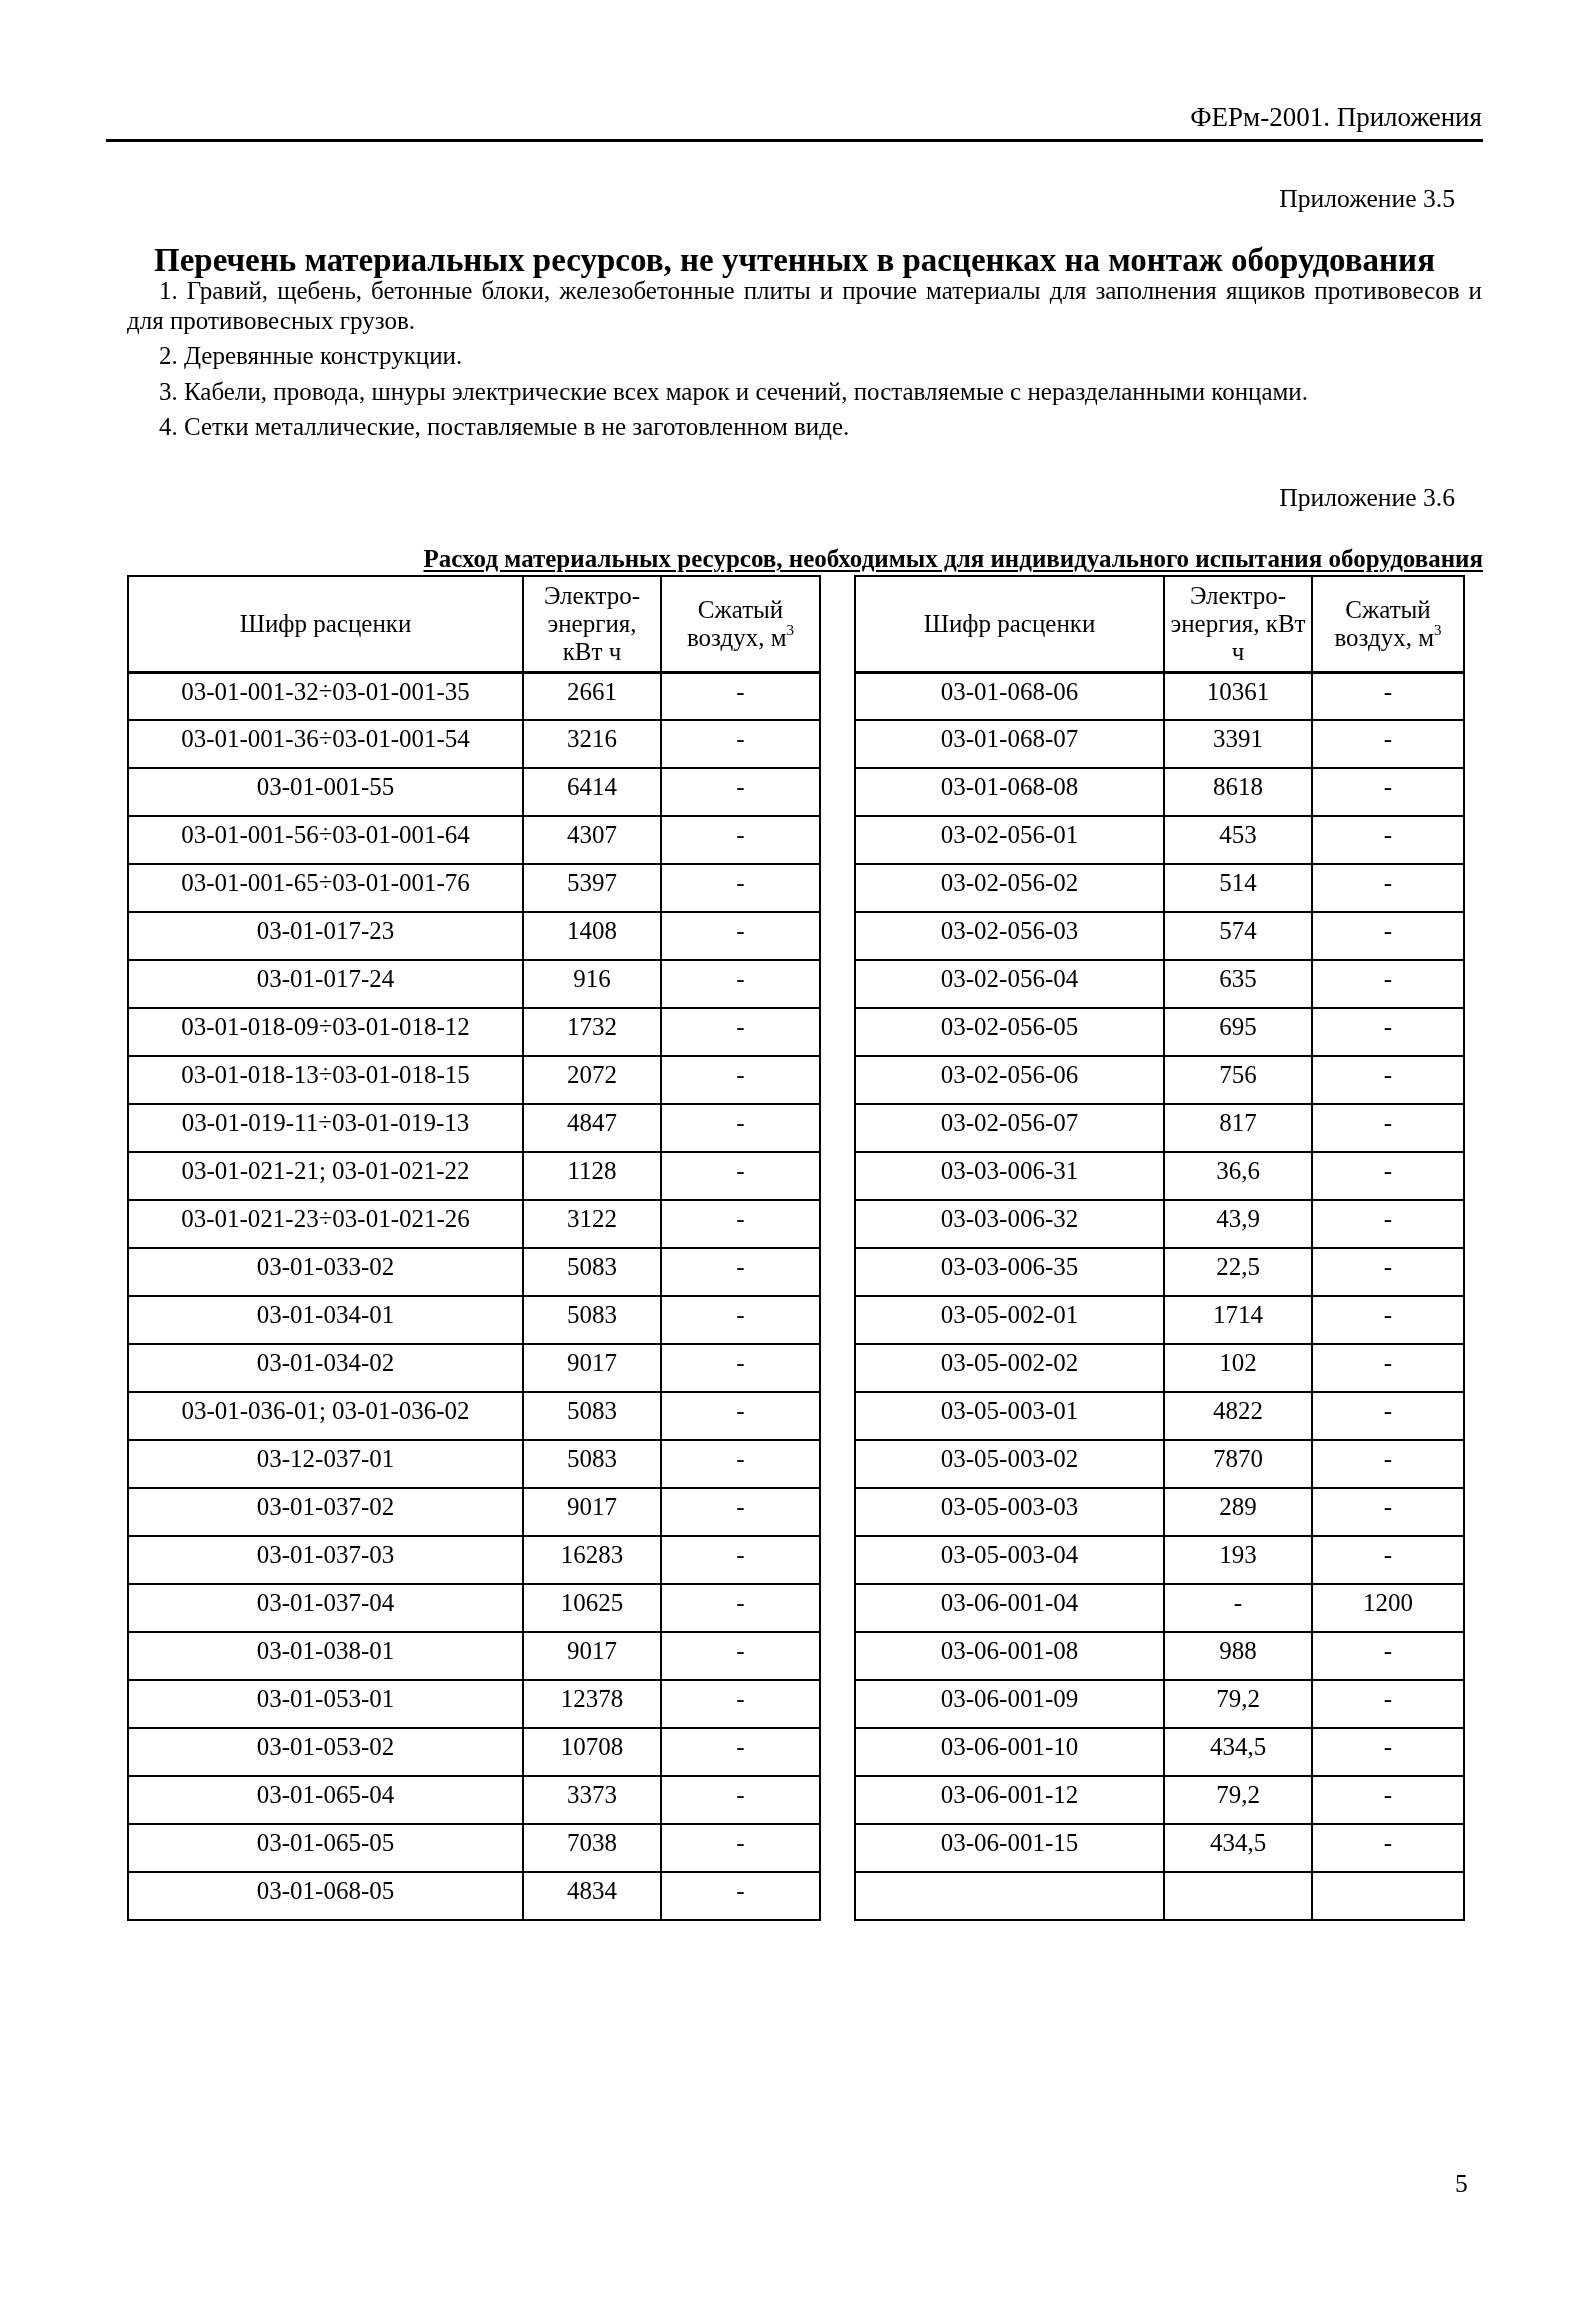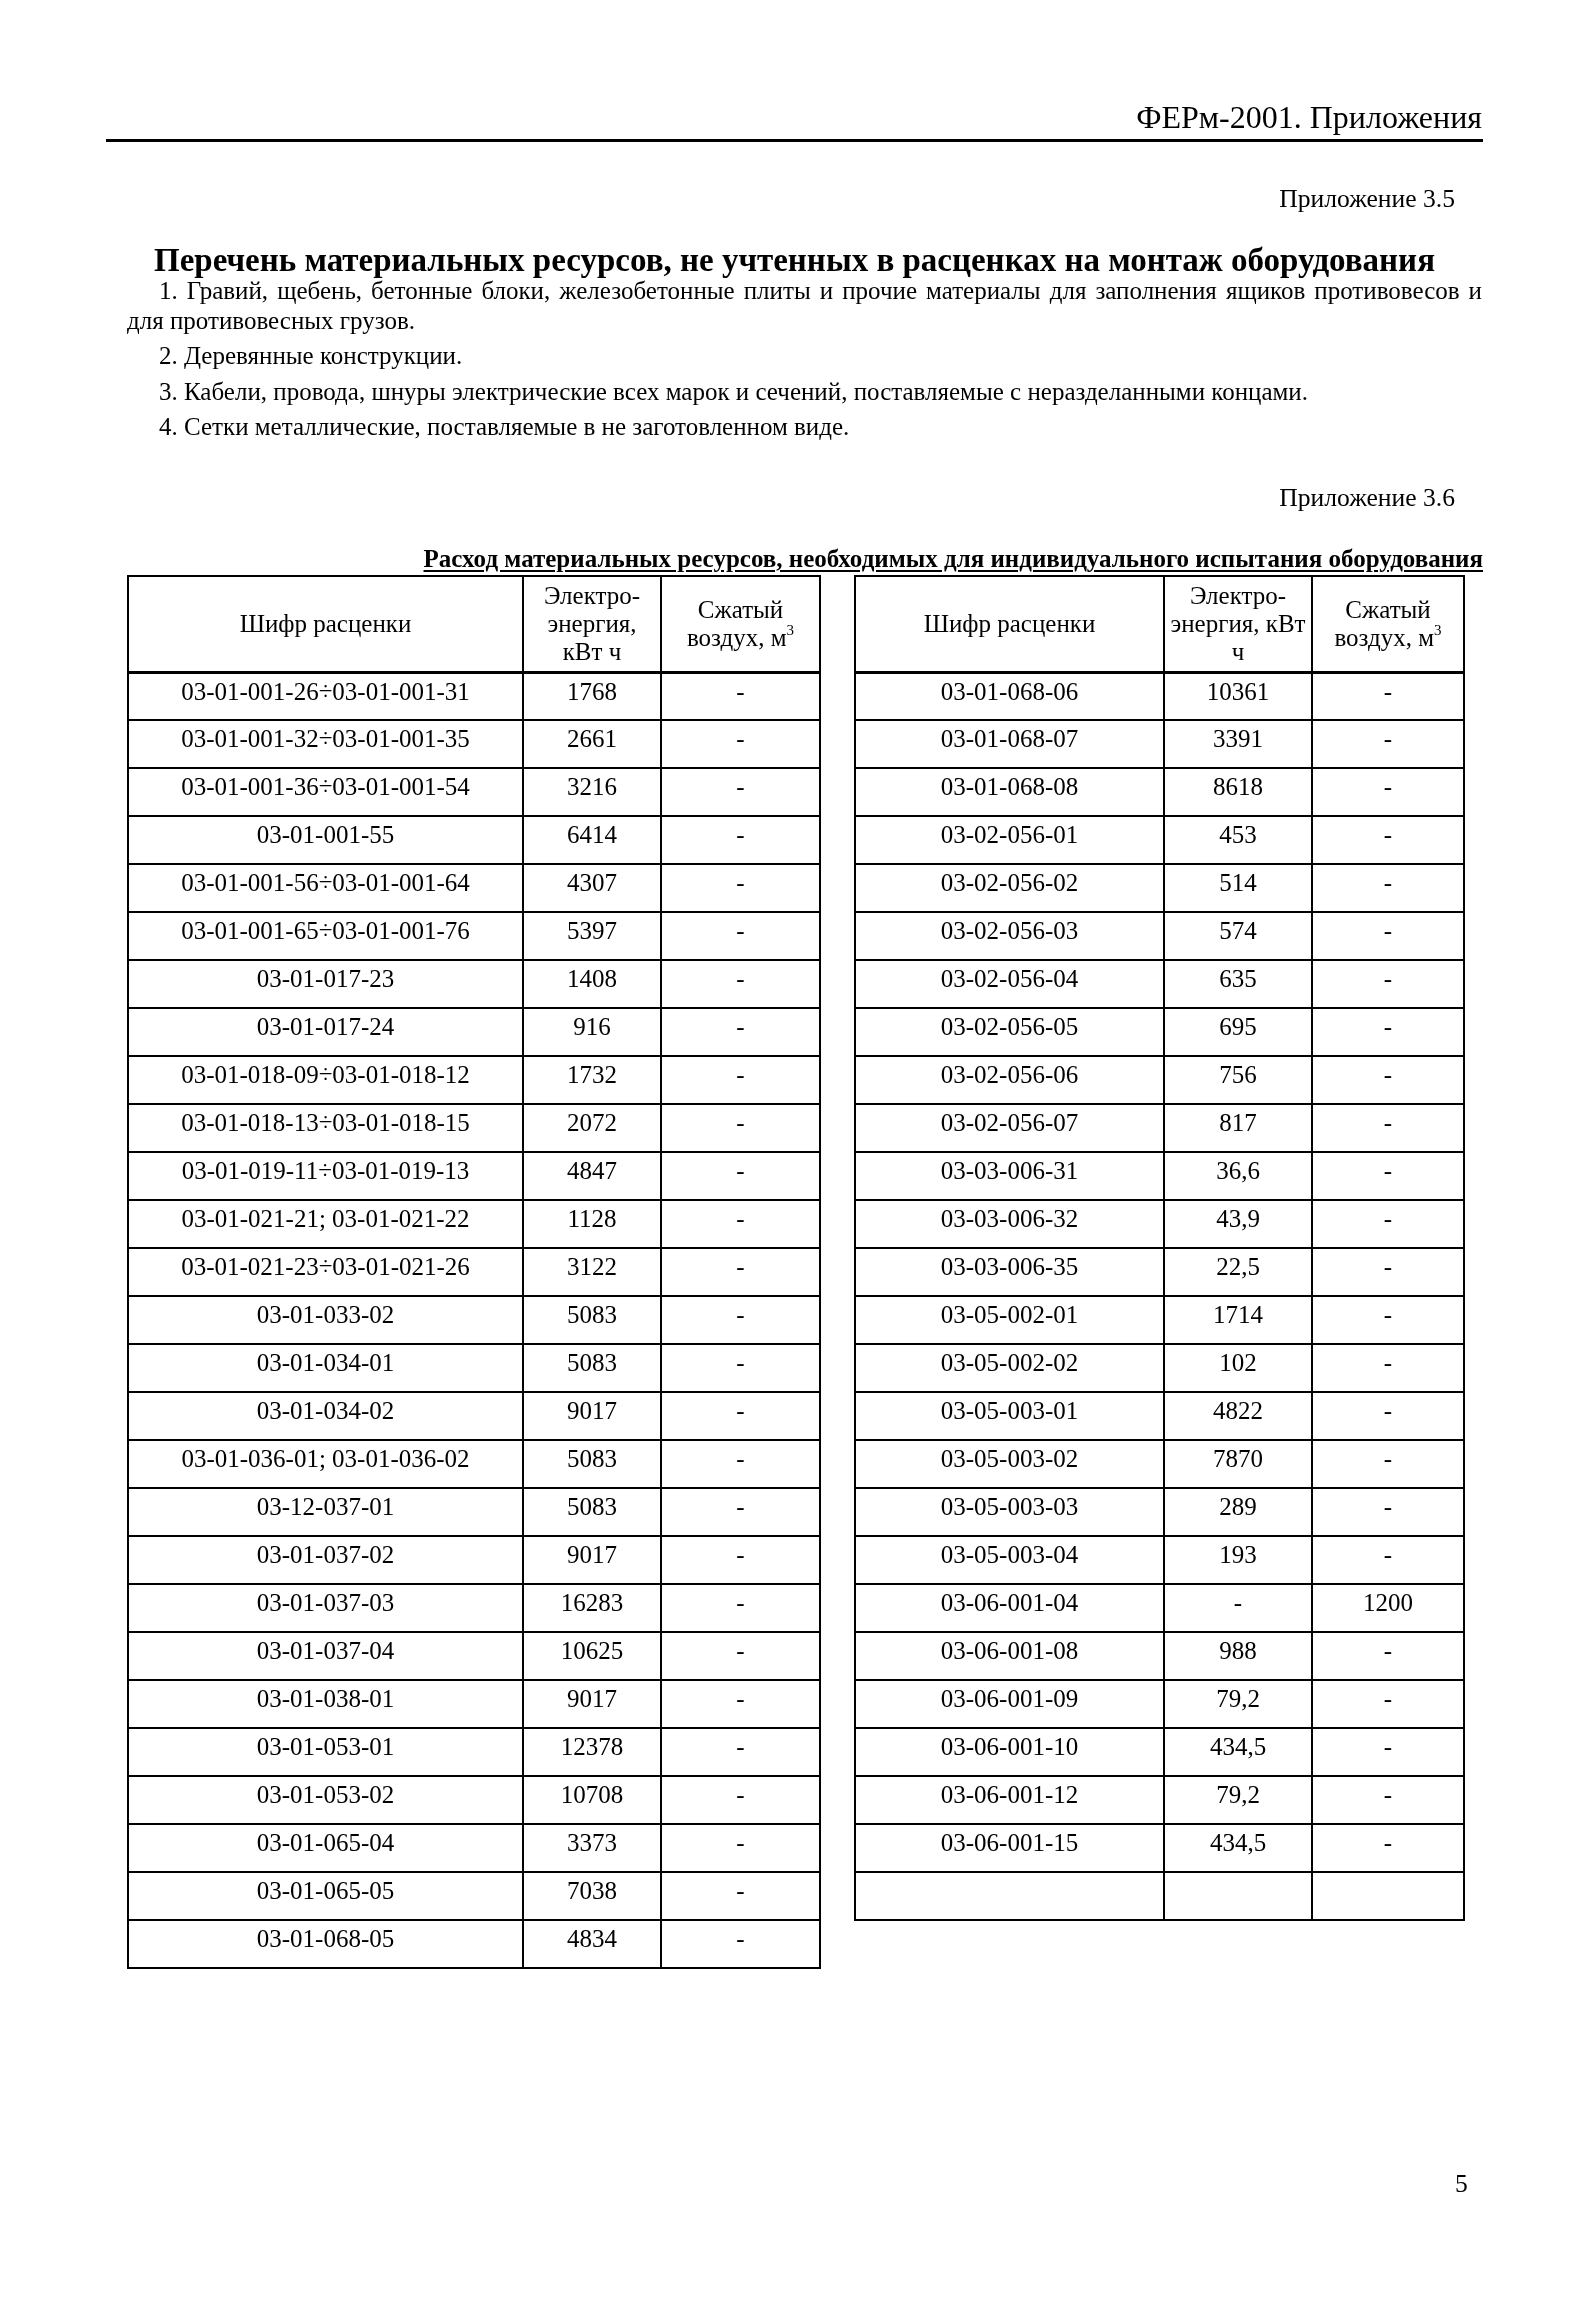--- a/index.html
+++ b/index.html
@@ -2,21 +2,21 @@
 <html style="font-size:10.8px"><head>
 <meta charset="utf-8">
 <style>
   html, body { margin: 0; padding: 0; background: #ffffff; }
   body {
     width: 1591px; height: 2307px; position: relative; overflow: hidden;
     font-family: "Liberation Serif", "DejaVu Serif", serif; color: #000;
   }
   .abs { position: absolute; }
   .running-head {
-    right: 109px; top: 101px; font-size: 32px; line-height: 32px; white-space: nowrap;
+    right: 109px; top: 101px; font-size: 27px; line-height: 32px; white-space: nowrap;
   }
   .head-rule {
     left: 106px; top: 139px; width: 1377px; height: 3.4px; background: #000;
   }
   .appendix-label {
     right: 136px; font-size: 25.6px; line-height: 31px; white-space: nowrap;
   }
   .section-title {
     left: 106px; width: 1377px; text-align: center; font-weight: bold;
     font-size: 33px; line-height: 30px; white-space: nowrap;
@@ -75,25 +75,20 @@
     </colgroup>
   <thead>
     <tr>
       <th>Шифр расценки</th>
       <th>Электро-энергия, кВт ч</th>
       <th><span>Сжатый воздух, м</span><sup>3</sup></th>
     </tr>
   </thead>
   <tbody>
       <tr>
-        <td>03-01-001-26÷03-01-001-31</td>
-        <td>1768</td>
-        <td>-</td>
-      </tr>
-      <tr>
         <td>03-01-001-32÷03-01-001-35</td>
         <td>2661</td>
         <td>-</td>
       </tr>
       <tr>
         <td>03-01-001-36÷03-01-001-54</td>
         <td>3216</td>
         <td>-</td>
       </tr>
       <tr>

